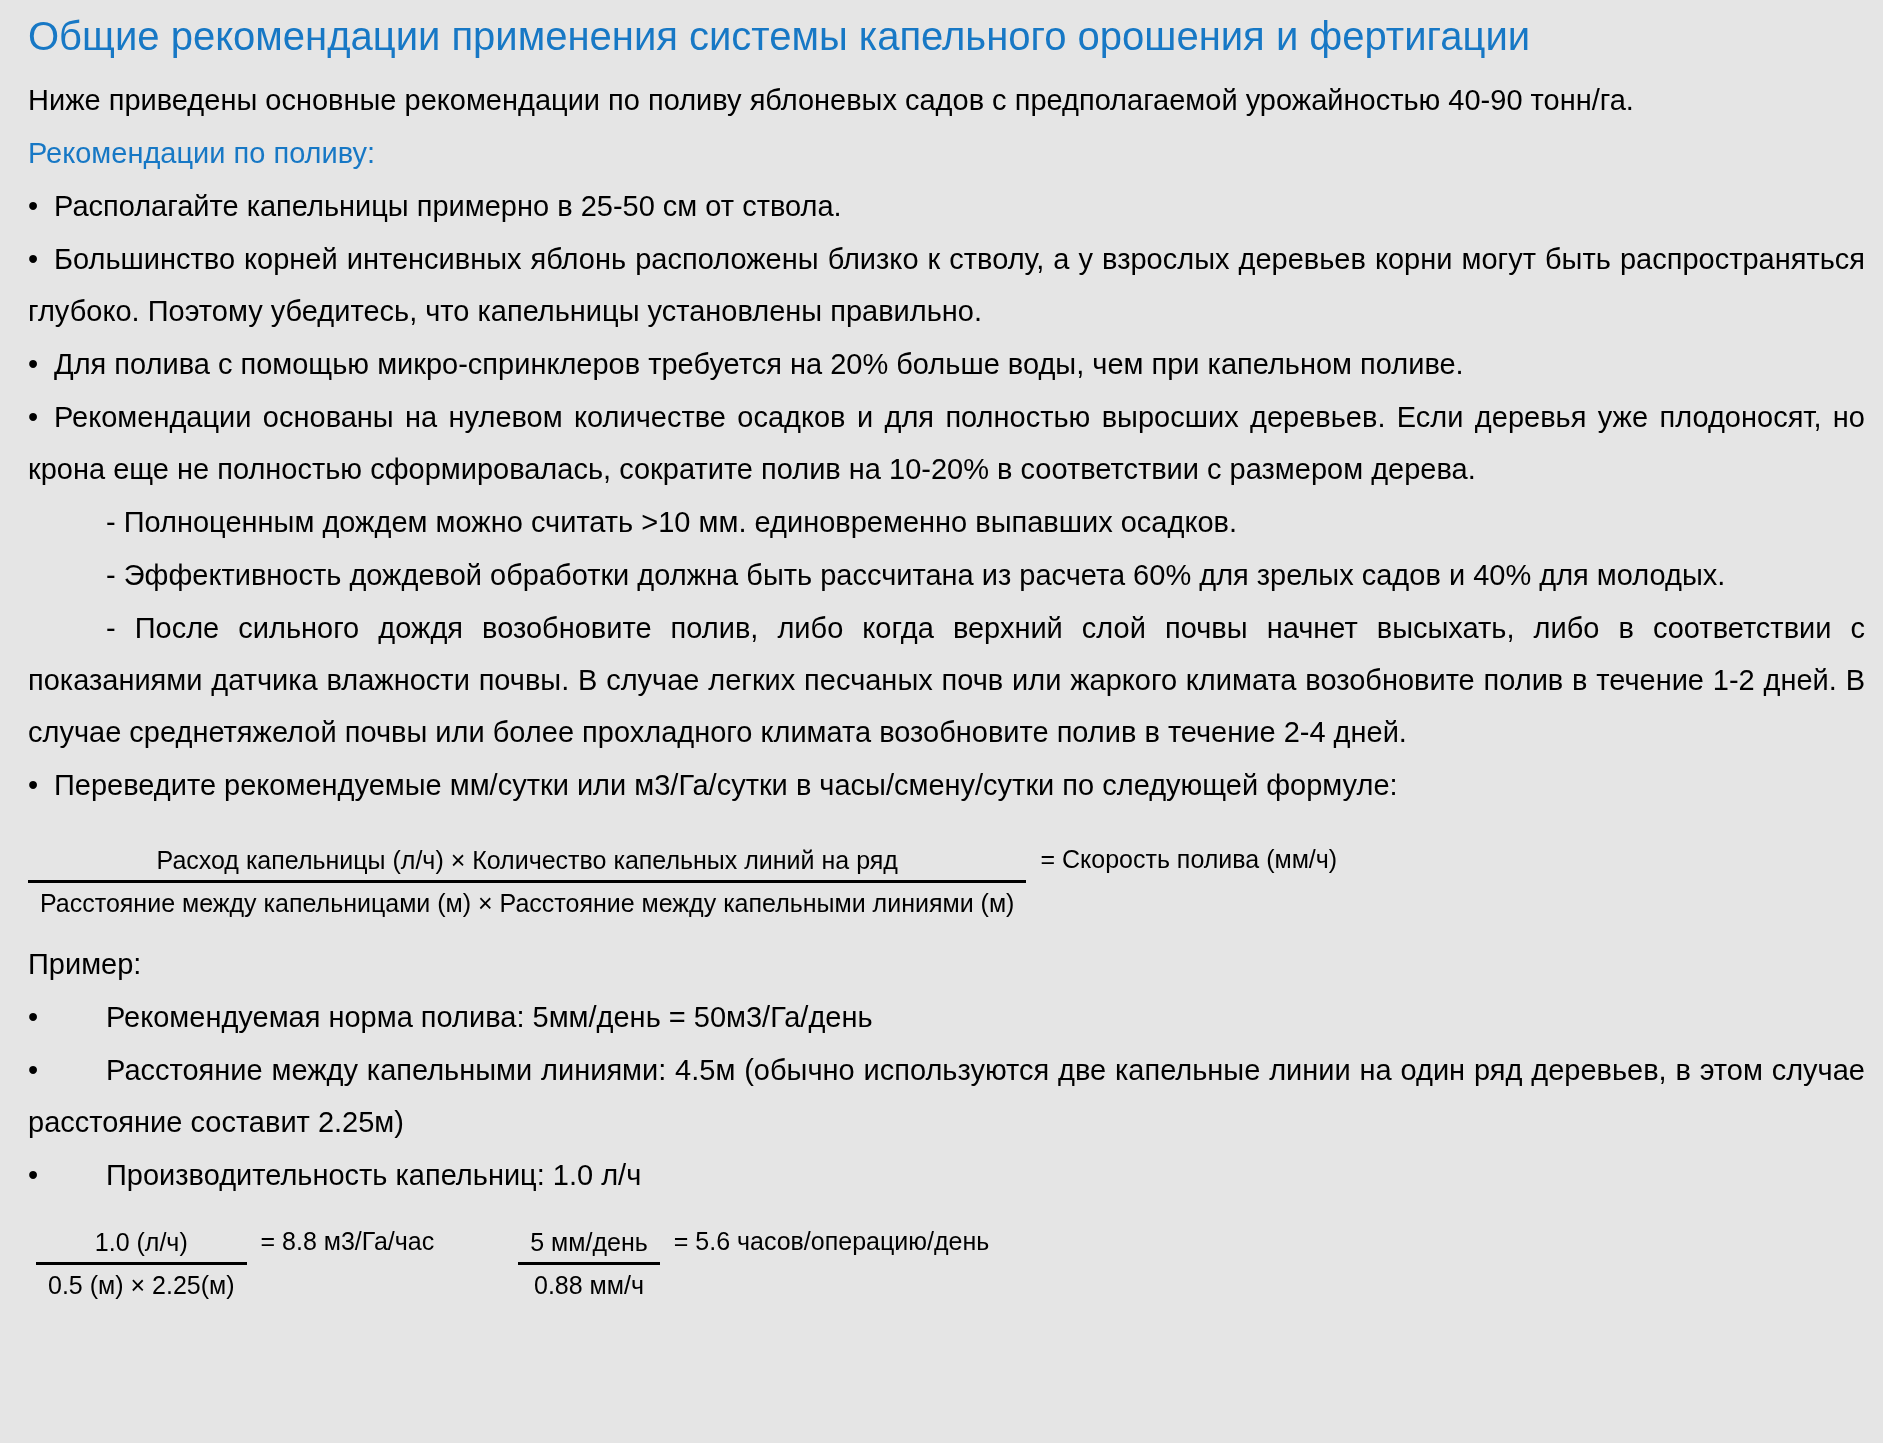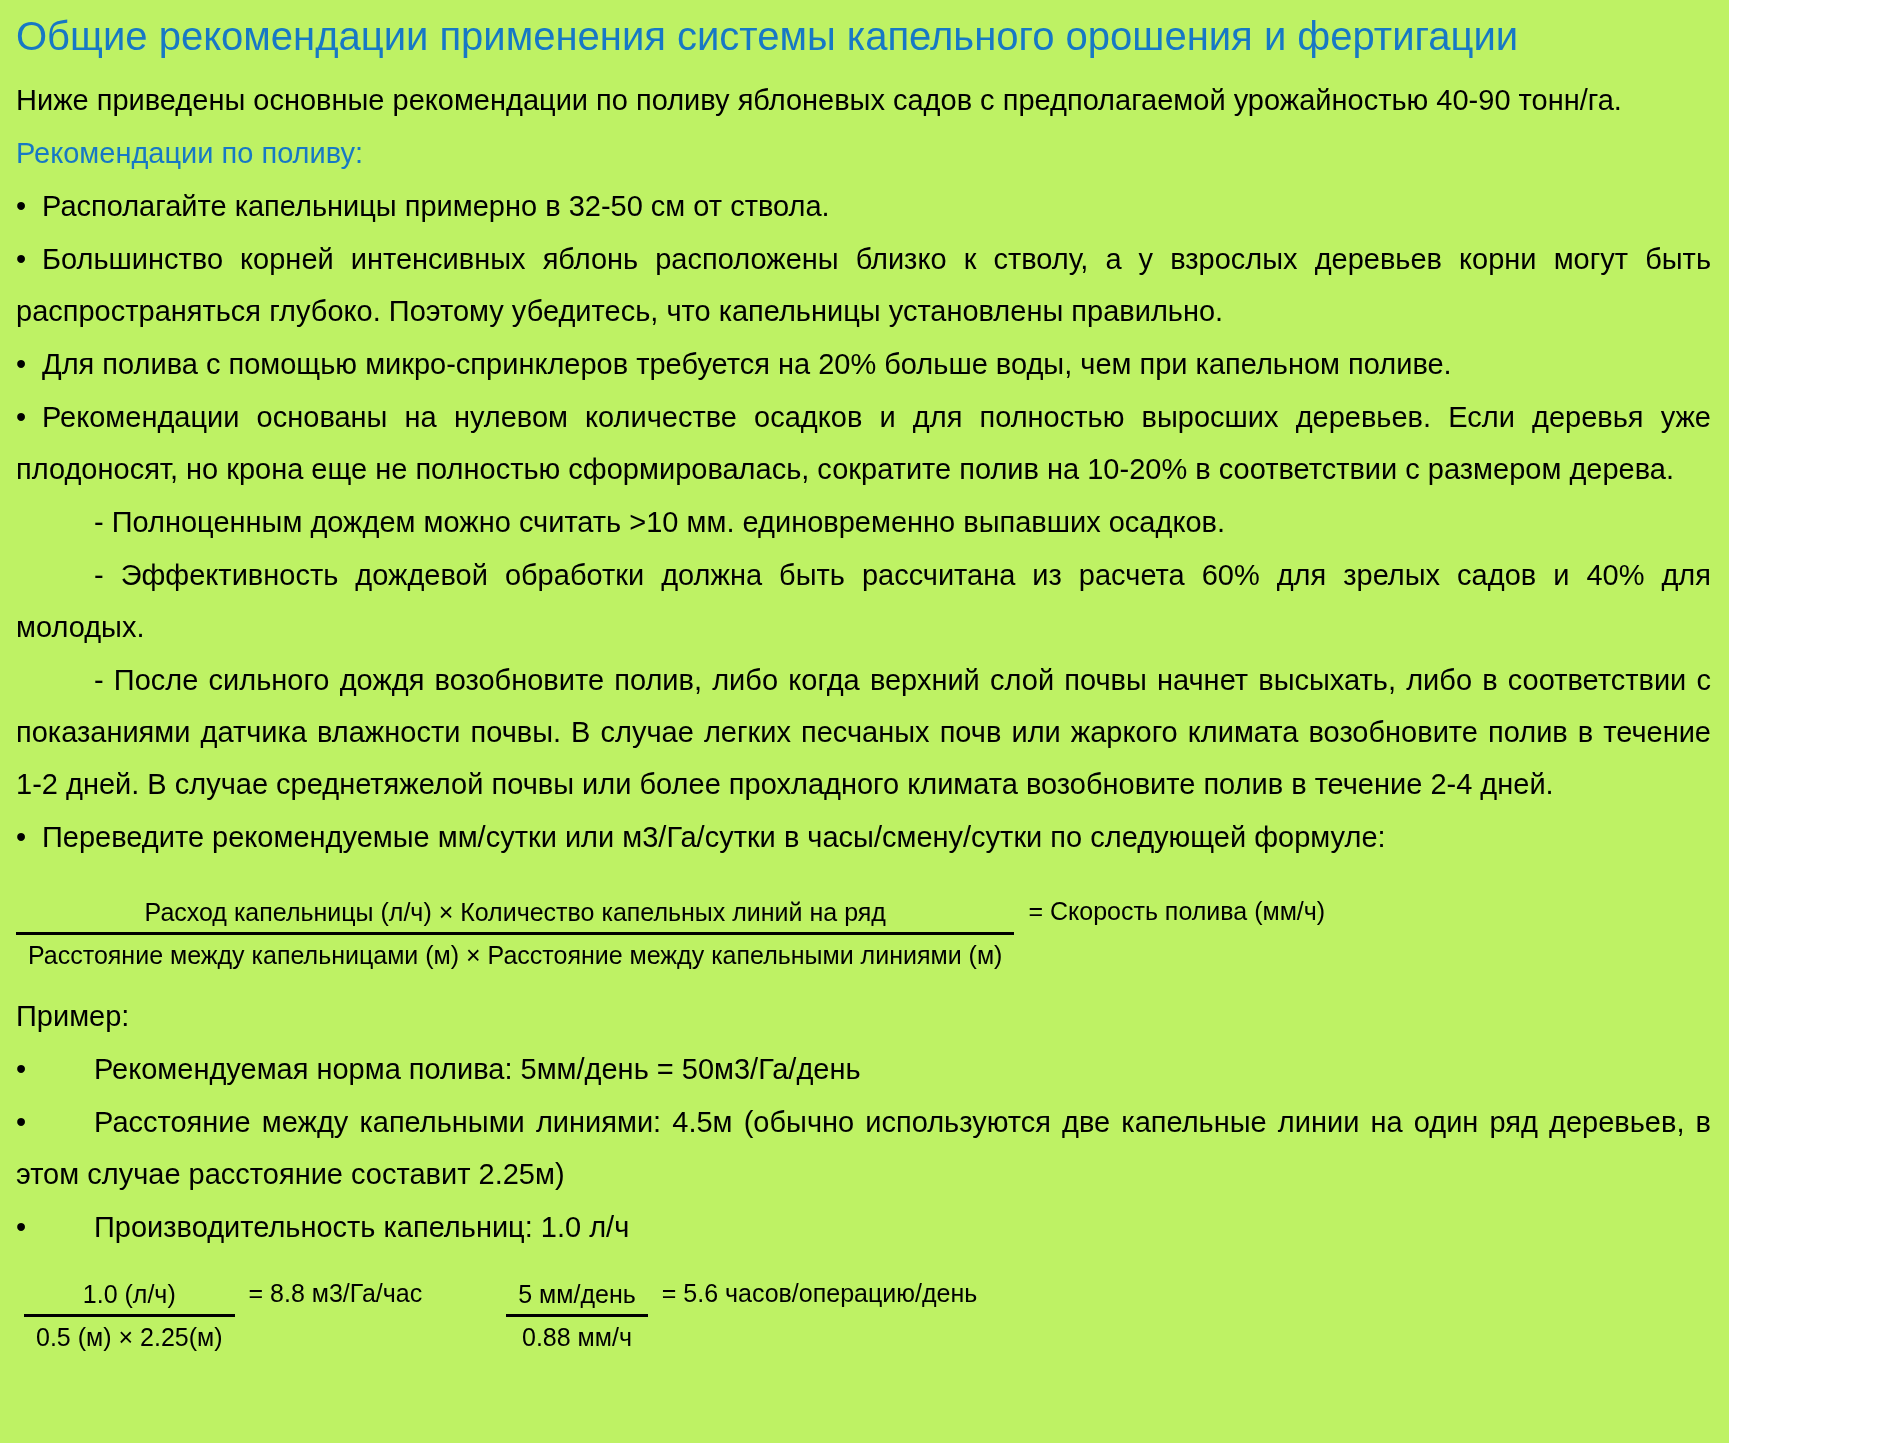--- a/index.html
+++ b/index.html
@@ -4,26 +4,26 @@
 <style>
   html, body {
     margin: 0;
     padding: 0;
     background: #ffffff;
     color: #000000;
     font-family: "Liberation Sans", "DejaVu Sans", sans-serif;
   }
   .doc {
     position: relative;
-    width: 1729px;
+    width: 1883px;
     height: 1443px;
     box-sizing: border-box;
-    padding: 8px 18px 0 16px;
+    padding: 8px 18px 0 28px;
     overflow: hidden;
-    background: #bef264;
+    background: #e5e5e5;
   }
   h1.title {
     color: #1778C5;
     font-size: 40px;
     font-weight: 400;
     line-height: 48px;
     margin: 4px 0 14px 0;
   }
   h2.subhead {
     color: #1778C5;
@@ -89,21 +89,21 @@
 <body>
 
 <div class="doc">
 
   <h1 class="title">Общие рекомендации применения системы капельного орошения и фертигации</h1>
 
   <p class="para intro">Ниже приведены основные рекомендации по поливу яблоневых садов с предполагаемой урожайностью 40-90 тонн/га.</p>
 
   <h2 class="subhead">Рекомендации по поливу:</h2>
 
-  <p class="para bullet">Располагайте капельницы примерно в 32-50 см от ствола.</p>
+  <p class="para bullet">Располагайте капельницы примерно в 25-50 см от ствола.</p>
   <p class="para bullet">Большинство корней интенсивных яблонь расположены близко к стволу, а у взрослых деревьев корни могут быть распространяться глубоко. Поэтому убедитесь, что капельницы установлены правильно.</p>
   <p class="para bullet">Для полива с помощью микро-спринклеров требуется на 20% больше воды, чем при капельном поливе.</p>
   <p class="para bullet">Рекомендации основаны на нулевом количестве осадков и для полностью выросших деревьев. Если деревья уже плодоносят, но крона еще не полностью сформировалась, сократите полив на 10-20% в соответствии с размером дерева.</p>
 
   <p class="para dash">- Полноценным дождем можно считать &gt;10 мм. единовременно выпавших осадков.</p>
   <p class="para dash">- Эффективность дождевой обработки должна быть рассчитана из расчета 60% для зрелых садов и 40% для молодых.</p>
   <p class="para dash">- После сильного дождя возобновите полив, либо когда верхний слой почвы начнет высыхать, либо в соответствии с показаниями датчика влажности почвы. В случае легких песчаных почв или жаркого климата возобновите полив в течение 1-2 дней. В случае среднетяжелой почвы или более прохладного климата возобновите полив в течение 2-4 дней.</p>
 
   <p class="para bullet">Переведите рекомендуемые мм/сутки или м3/Га/сутки в часы/смену/сутки по следующей формуле:</p>
 

